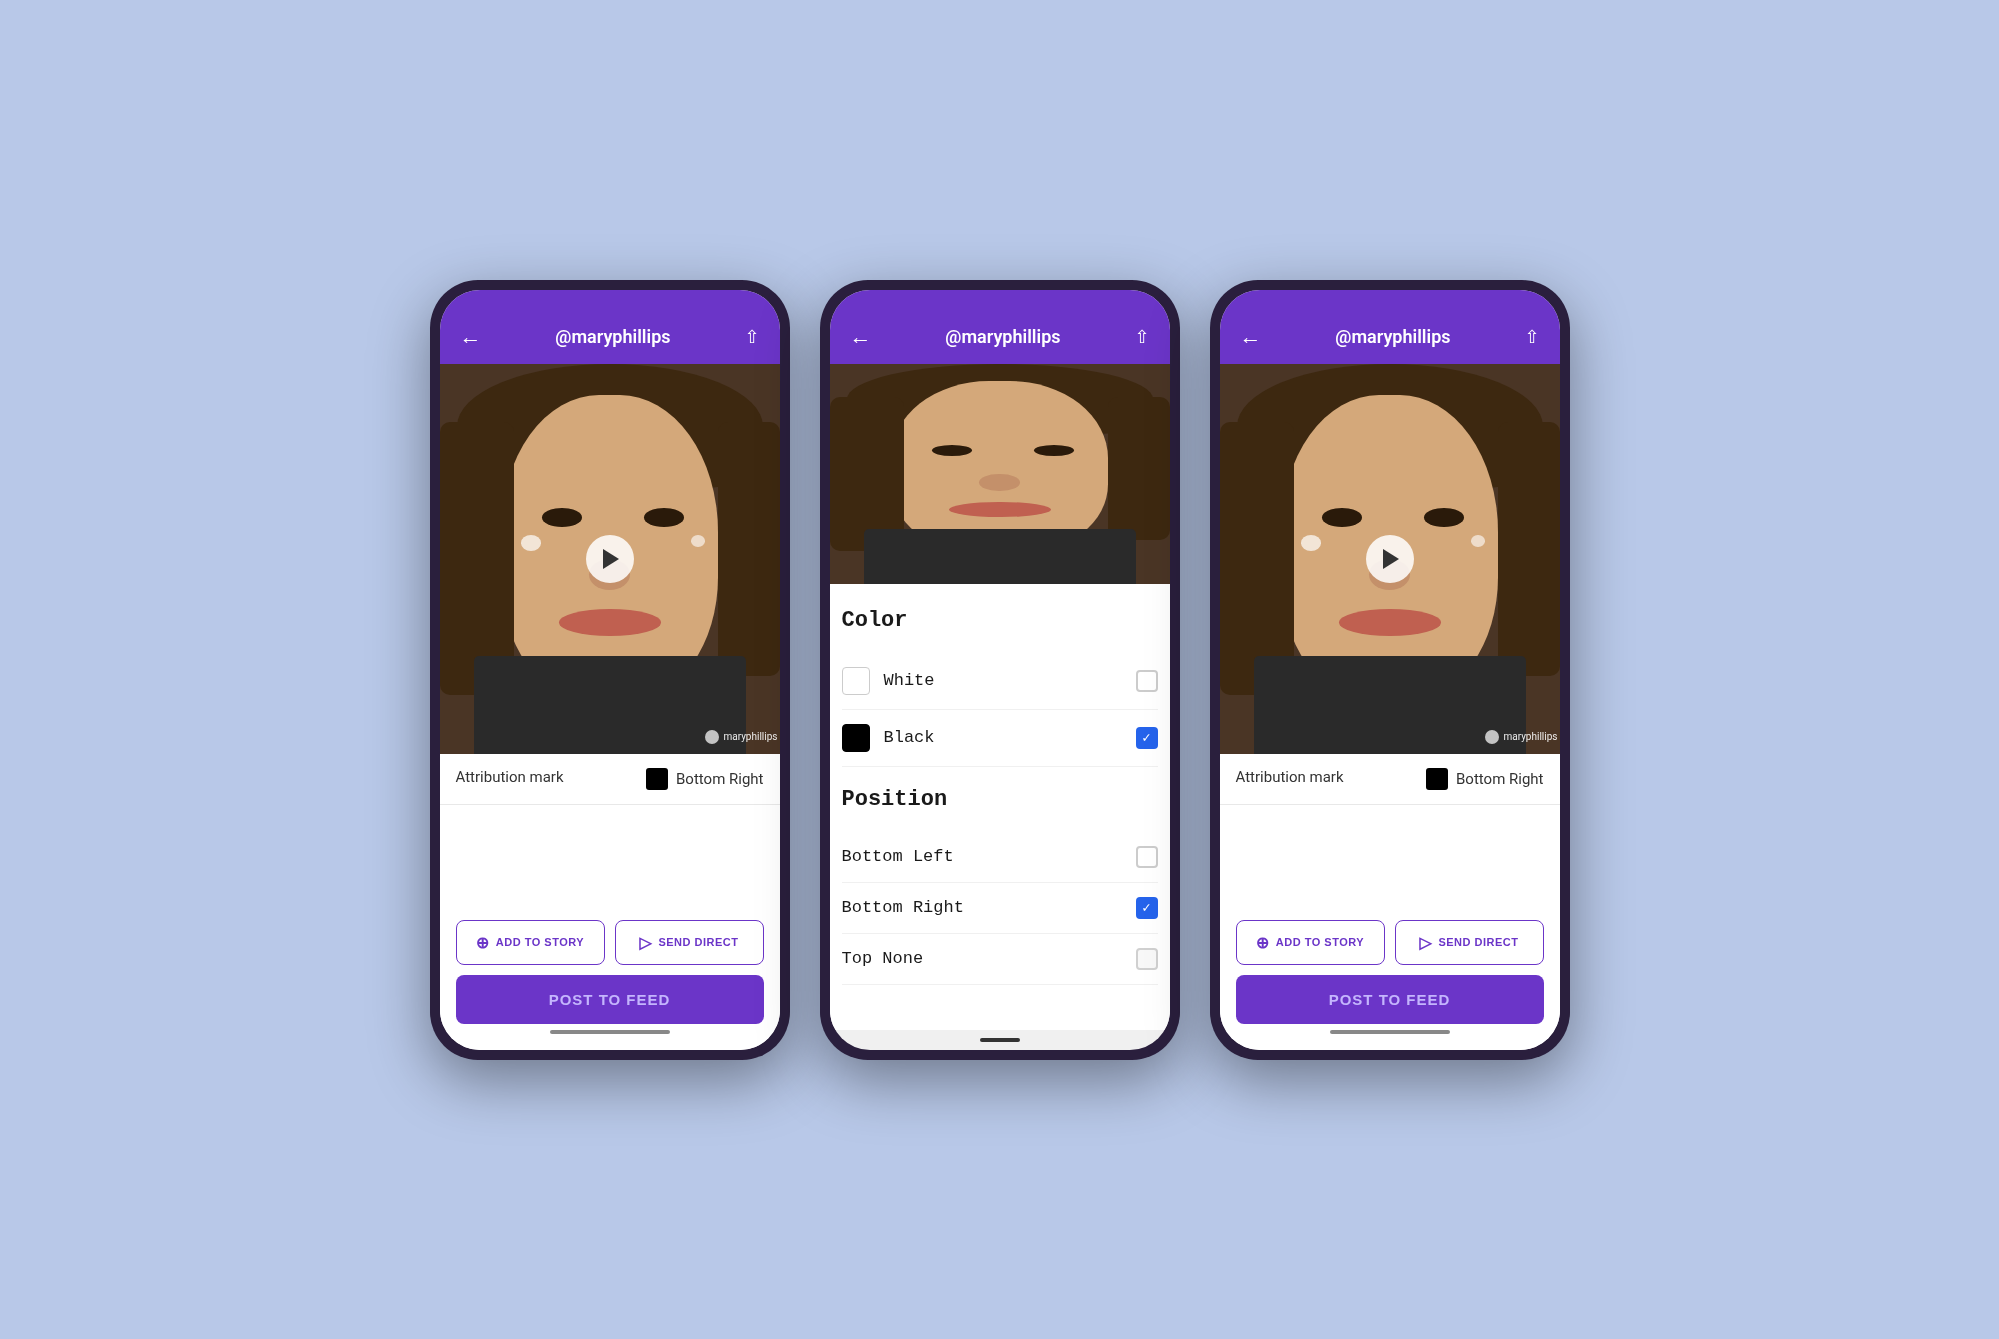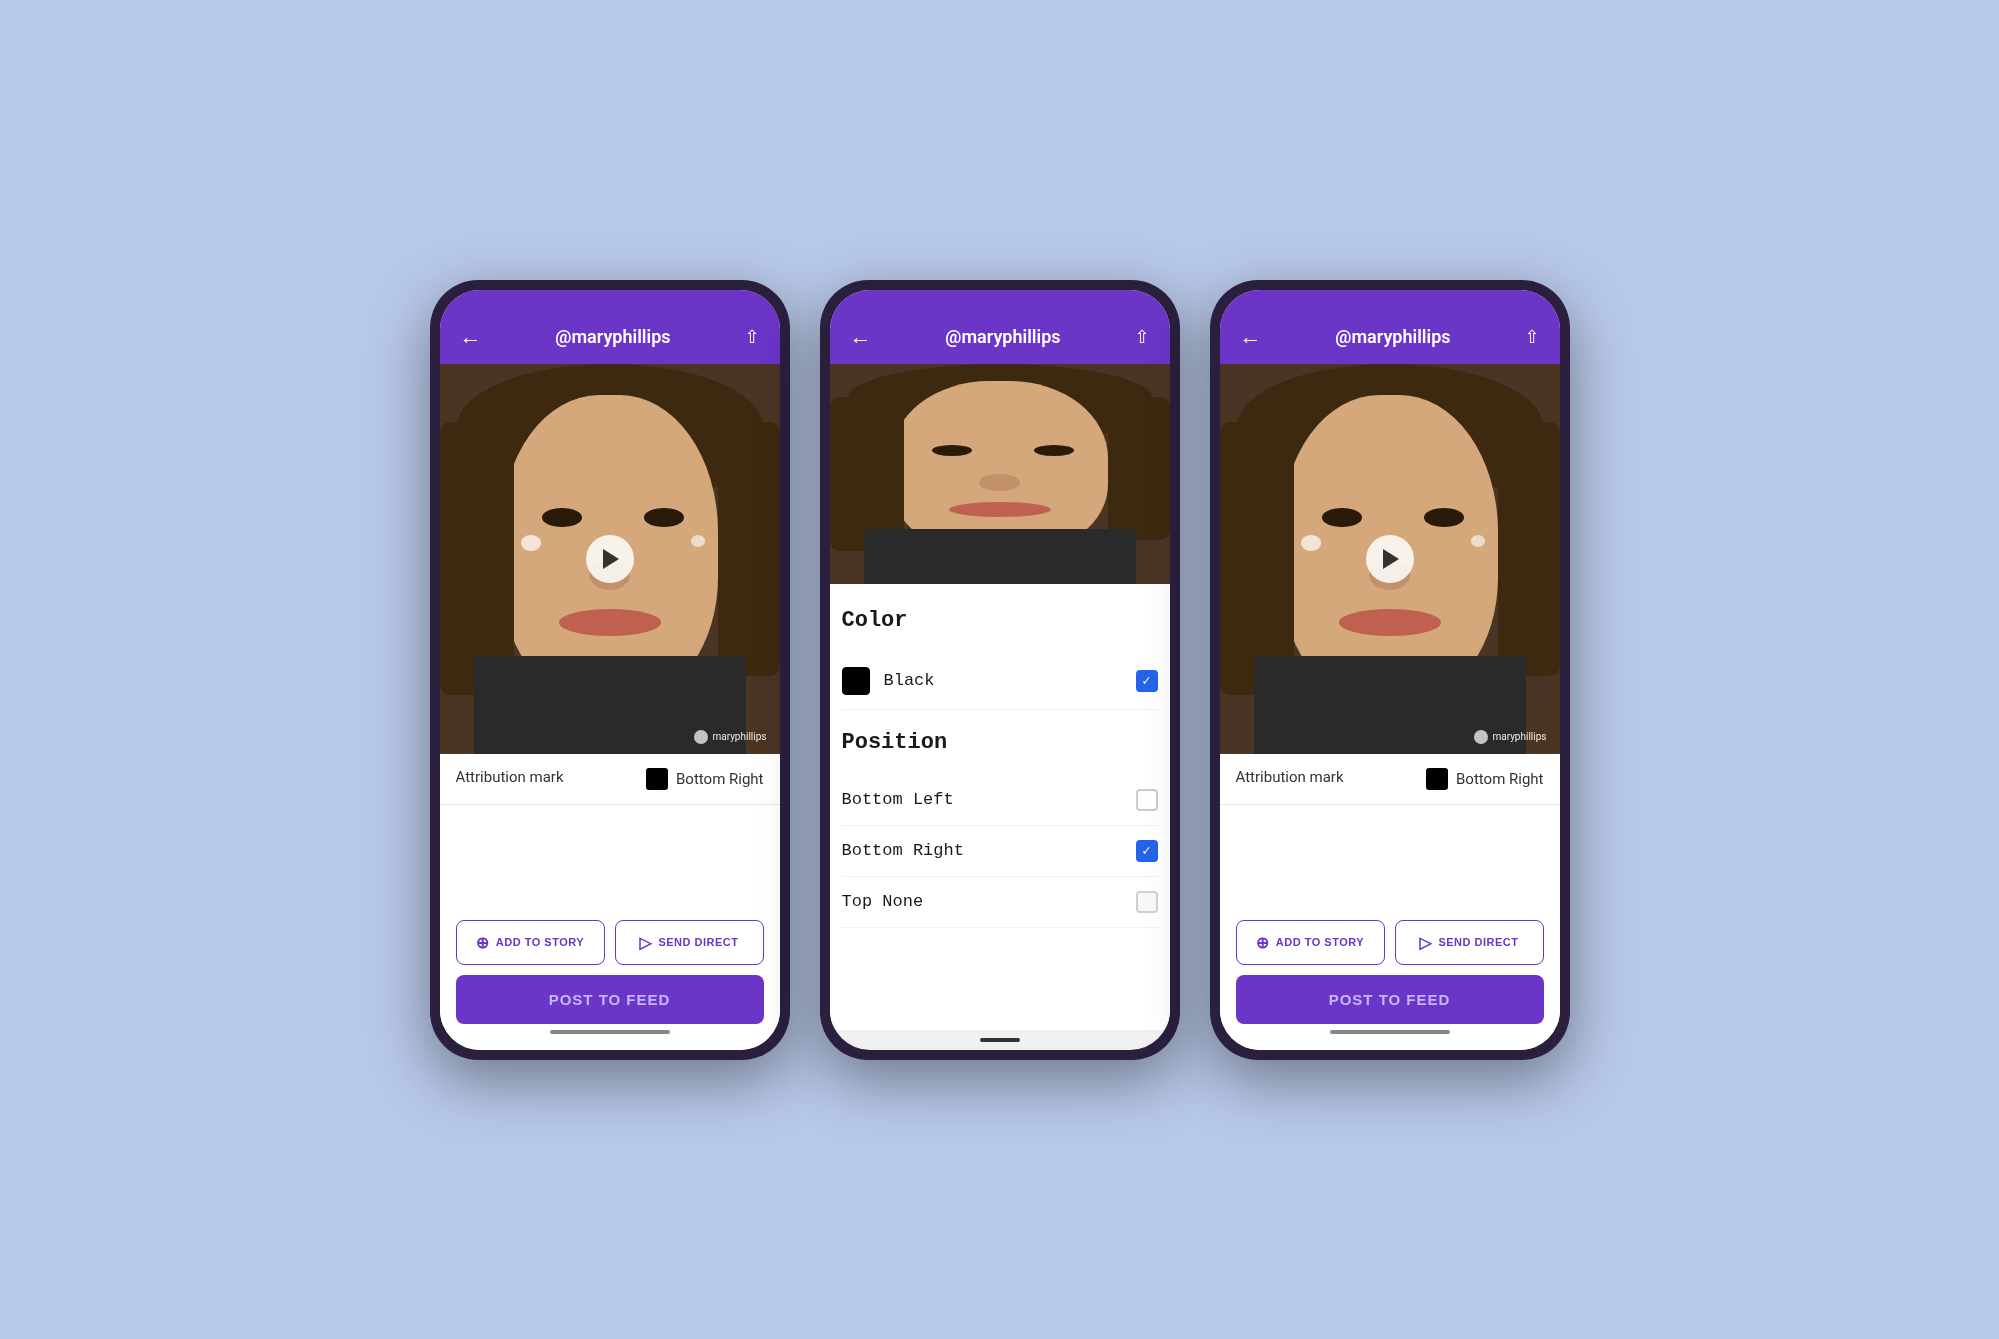--- a/index.html
+++ b/index.html
@@ -226,21 +226,21 @@
       border-top: 10px solid transparent;
       border-bottom: 10px solid transparent;
       border-left: 16px solid #333;
       margin-left: 3px;
     }
 
     
     .watermark {
       position: absolute;
       bottom: 10px;
-      right: 13px;
+      right: 2px;
       display: flex;
       align-items: center;
       gap: 4px;
       color: white;
       font-size: 10px;
       opacity: 0.9;
     }
 
     .watermark-icon {
       width: 14px;
@@ -541,20 +541,27 @@
           <div class="nose"></div>
           <div class="lips"></div>
           <div class="shirt"></div>
         </div>
       </div>
 
       <div class="dropdown-panel">
 
         <div class="section-title">Color</div>
 
+        <div class="option-row">
+          <div class="option-left">
+            <div class="color-box white-box"></div>
+            <span class="option-label">White</span>
+          </div>
+          <div class="checkbox-unchecked"></div>
+        </div>
 
         <div class="option-row">
           <div class="option-left">
             <div class="color-box black"></div>
             <span class="option-label">Black</span>
           </div>
           <div class="checkbox-checked"></div>
         </div>
 
         <div class="section-title" style="margin-top: 20px;">Position</div>

